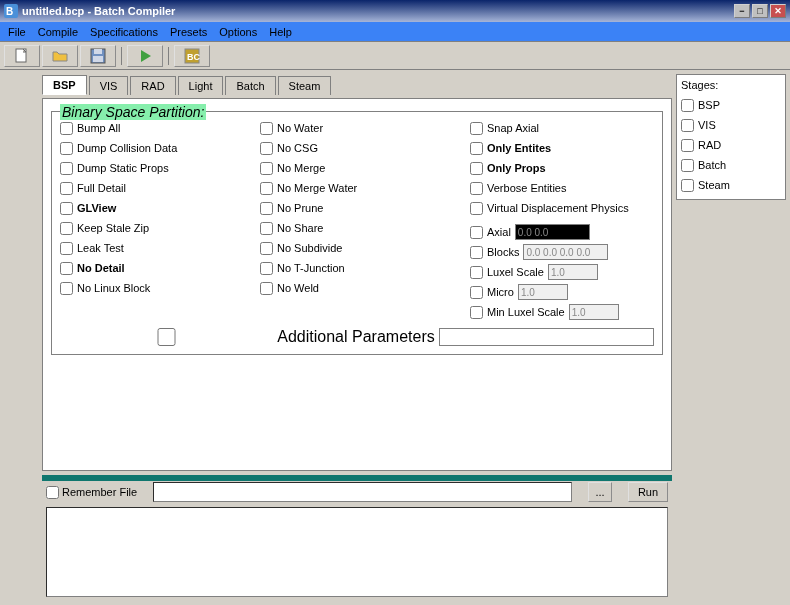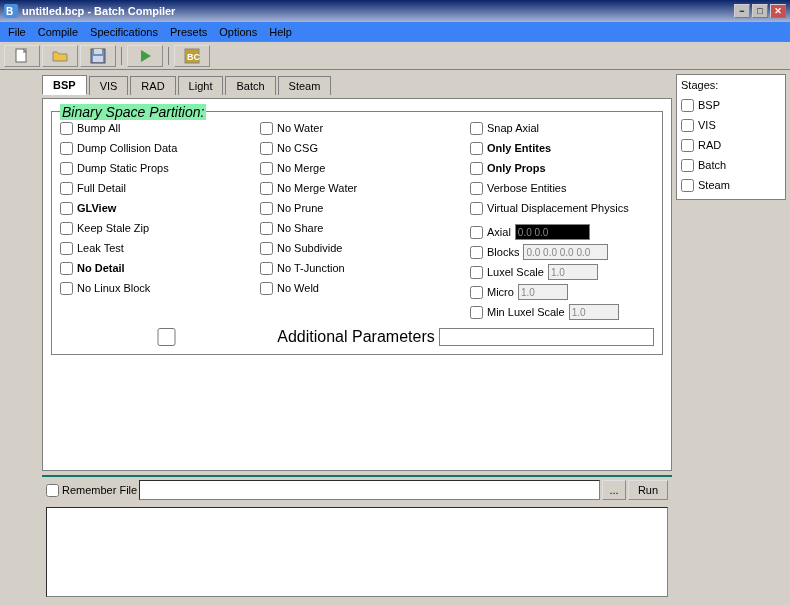--- a/index.html
+++ b/index.html
@@ -206,26 +206,26 @@
     .additional-params input {
       flex: 1;
       height: 18px;
       border: 1px solid #808080;
       font-size: 11px;
     }
 
     
     .bottom-bar {
       background: #d4d0c8;
-      border-top: 2px solid #0f766e;
+      border-top: 6px solid #0f766e;
       display: flex;
       align-items: center;
       height: 28px;
       padding: 2px 4px;
-      gap: 2px;
+      gap: 16px;
     }
     .remember-check {
       display: flex;
       align-items: center;
       gap: 3px;
       font-size: 11px;
     }
     .file-path-input {
       flex: 1;
       height: 20px;

